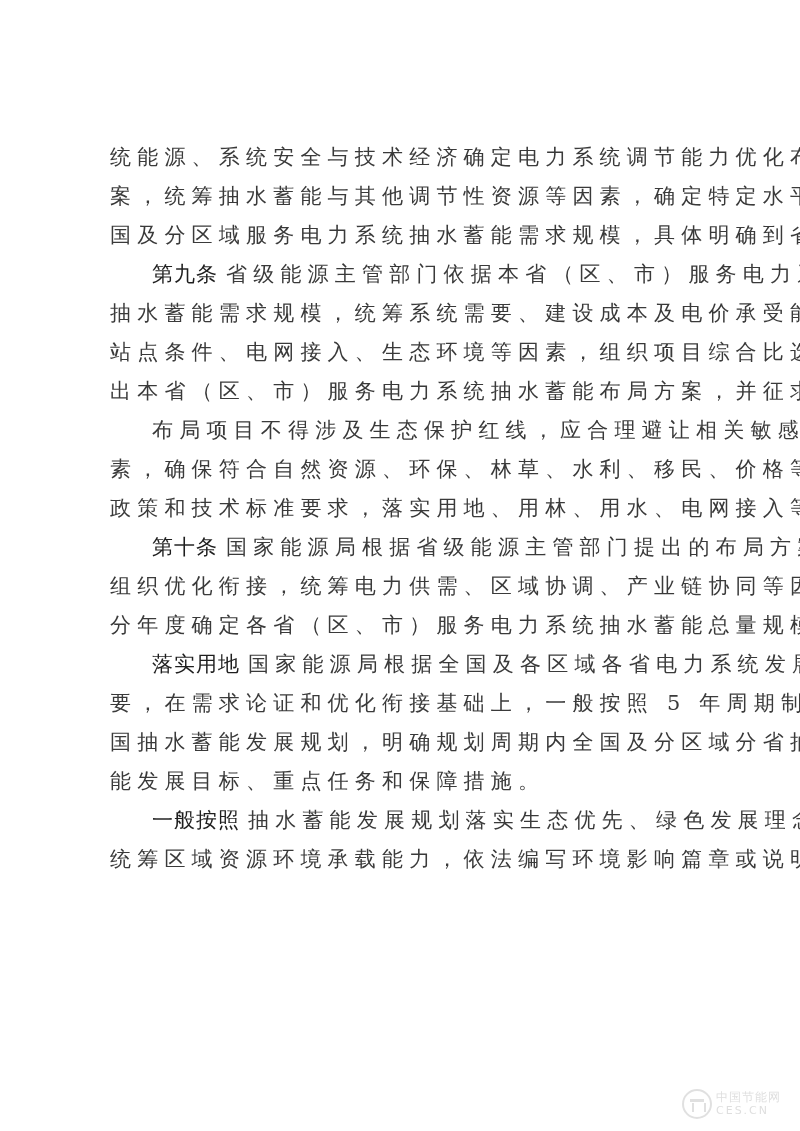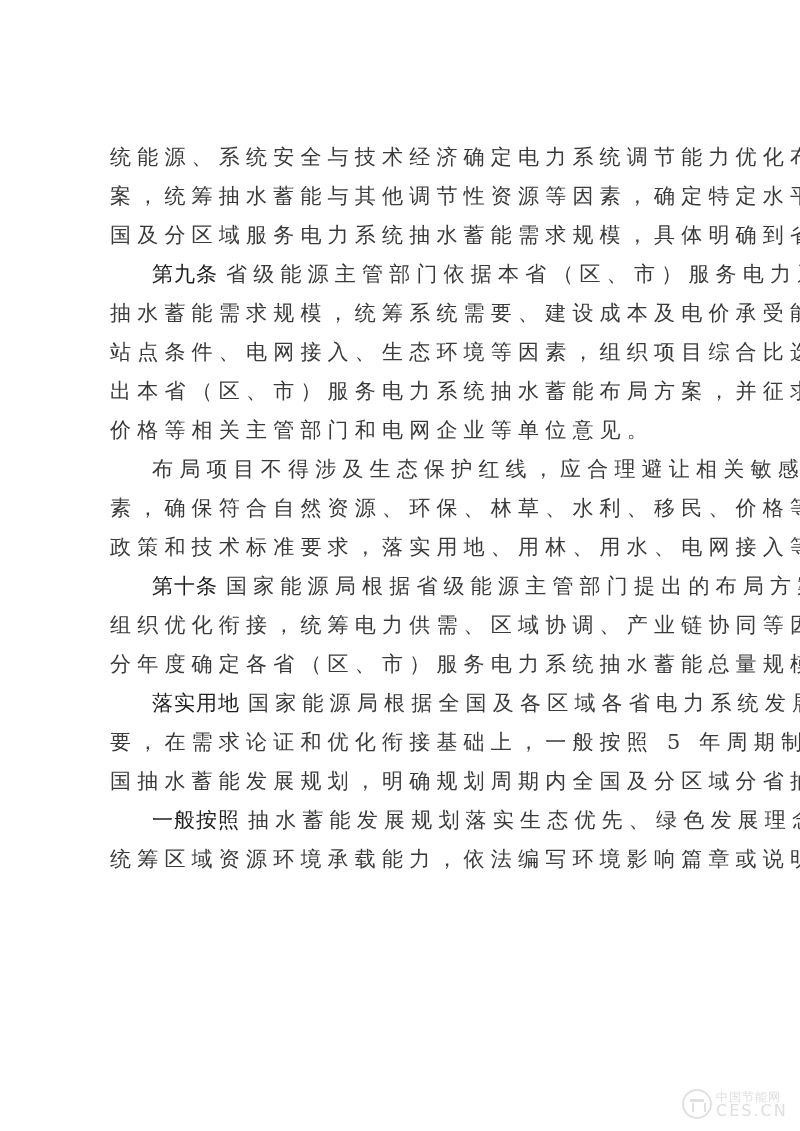--- a/index.html
+++ b/index.html
@@ -72,57 +72,57 @@
       border-right: 2px solid #c8c8c8;
     }
     .wm-text {
       display: flex;
       flex-direction: column;
       line-height: 13px;
       color: #c4c4c4;
       font-family: "DejaVu Sans", "Liberation Sans", sans-serif;
     }
     .wm-cn { font-size: 12px; letter-spacing: 1px; }
-    .wm-en { font-size: 16px; letter-spacing: 2px; }
+    .wm-en { font-size: 11px; letter-spacing: 2px; }
   </style>
 </head>
 <body>
 
 <div class="page">
 
   <div>
     <div class="line">统能源、系统安全与技术经济确定电力系统调节能力优化布局方</div>
     <div class="line">案，统筹抽水蓄能与其他调节性资源等因素，确定特定水平年全</div>
     <div class="line">国及分区域服务电力系统抽水蓄能需求规模，具体明确到省。</div>
   </div>
 
   <div>
     <div class="line indent"><span class="article-num">第九条</span><span>省级能源主管部门依据本省（区、市）服务电力系统</span></div>
     <div class="line">抽水蓄能需求规模，统筹系统需要、建设成本及电价承受能力、</div>
     <div class="line">站点条件、电网接入、生态环境等因素，组织项目综合比选，提</div>
     <div class="line">出本省（区、市）服务电力系统抽水蓄能布局方案，并征求省级</div>
-    <div class="line">价格等相关主管部门和电网企业等单位意见。</div>
   </div>
 
   <div>
     <div class="line indent">布局项目不得涉及生态保护红线，应合理避让相关敏感性因</div>
     <div class="line">素，确保符合自然资源、环保、林草、水利、移民、价格等法规</div>
     <div class="line">政策和技术标准要求，落实用地、用林、用水、电网接入等外部</div>
   </div>
 
   <div>
     <div class="line indent"><span class="article-num">第十条</span><span>国家能源局根据省级能源主管部门提出的布局方案，</span></div>
     <div class="line">组织优化衔接，统筹电力供需、区域协调、产业链协同等因素，</div>
     <div class="line">分年度确定各省（区、市）服务电力系统抽水蓄能总量规模。</div>
   </div>
 
   <div>
     <div class="line indent"><span class="article-num">落实用地</span><span>国家能源局根据全国及各区域各省电力系统发展需</span></div>
     <div class="line">要，在需求论证和优化衔接基础上，一般按照 5 年周期制修订全</div>
     <div class="line">国抽水蓄能发展规划，明确规划周期内全国及分区域分省抽水蓄</div>
+    <div class="line">能发展目标、重点任务和保障措施。</div>
   </div>
 
   <div>
     <div class="line indent"><span class="article-num">一般按照</span><span>抽水蓄能发展规划落实生态优先、绿色发展理念，</span></div>
     <div class="line">统筹区域资源环境承载能力，依法编写环境影响篇章或说明，提</div>
   </div>
 </div>
 
 <div class="watermark">
   <div class="wm-logo"></div>

